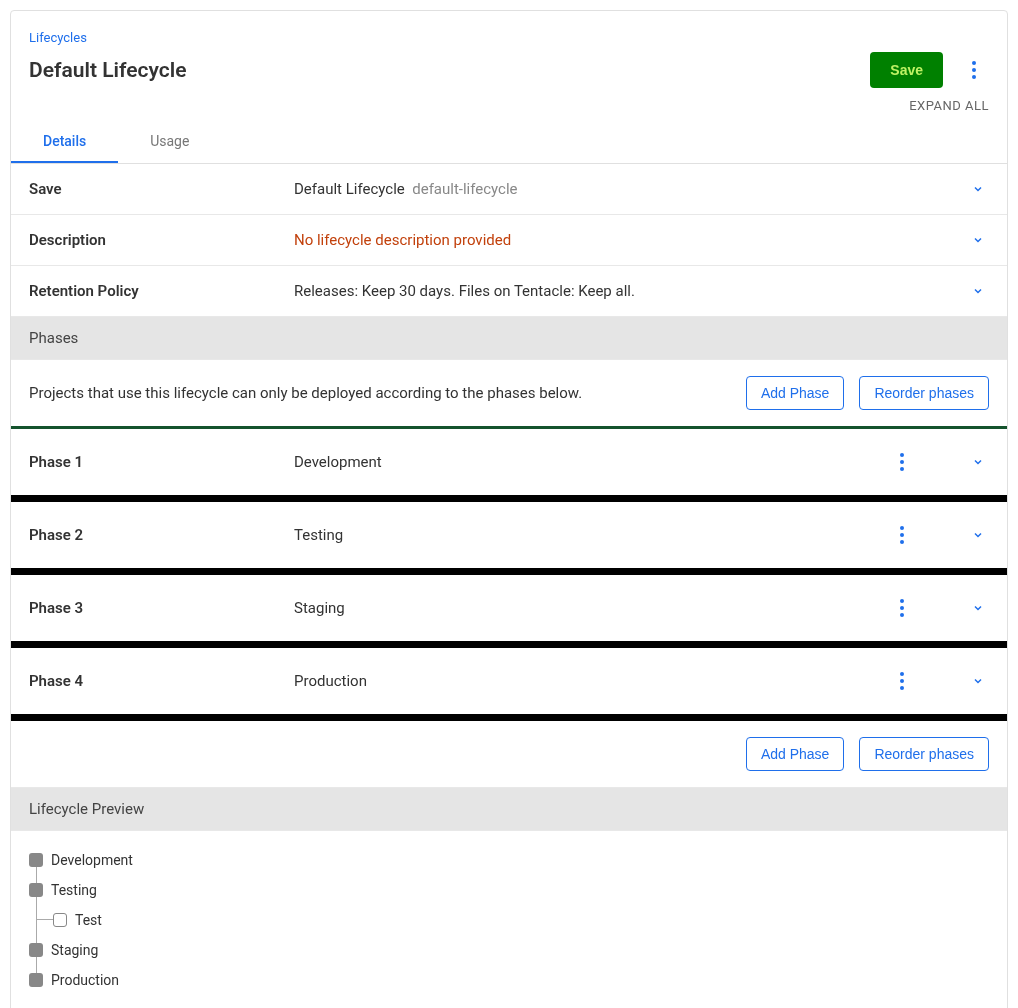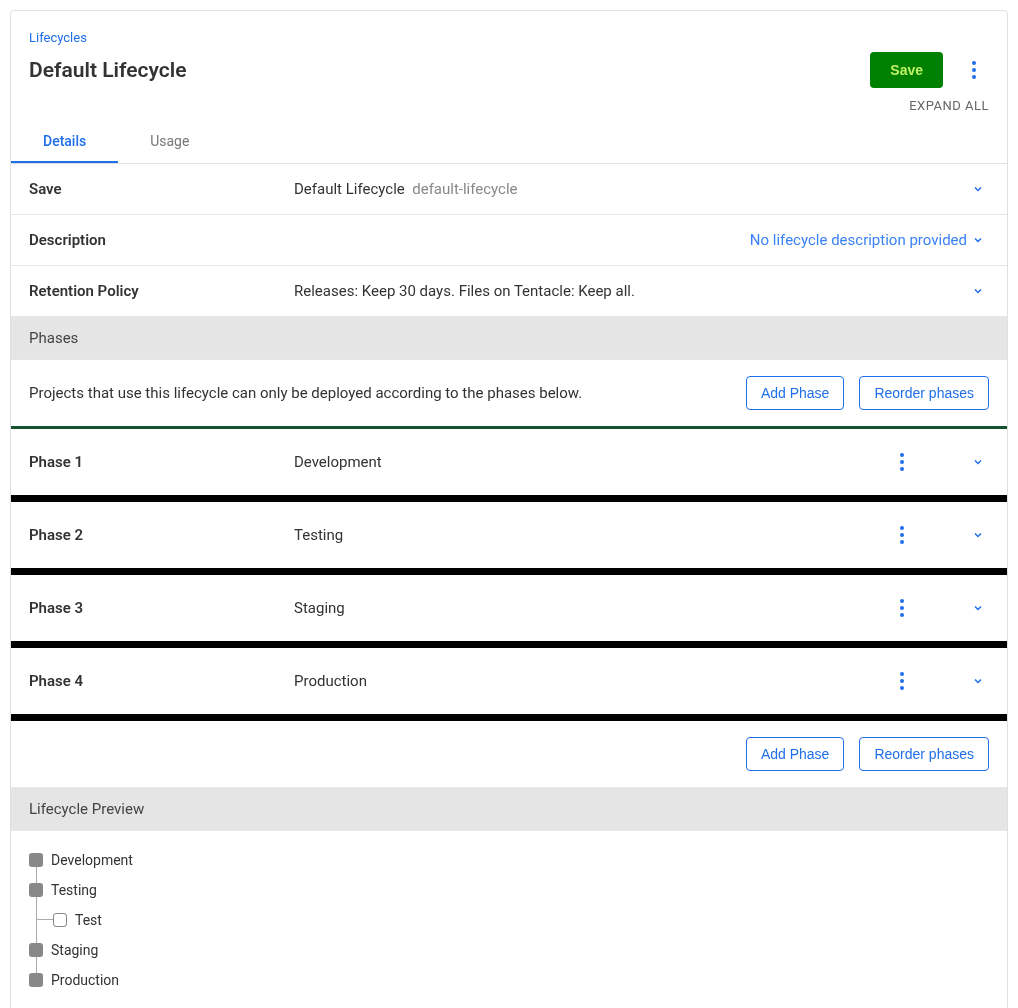--- a/index.html
+++ b/index.html
@@ -272,21 +272,21 @@
     </div>
     <div class="chevron">
       <svg viewBox="0 0 24 24" fill="none" stroke="#1f6feb" stroke-width="3">
           <polyline points="6 9 12 15 18 9"></polyline>
         </svg>
     </div>
   </div>
 
   <div class="row">
     <div class="row-label">Description</div>
-    <div class="row-value muted" style="color:#3b82f6;text-align:right;">No lifecycle description provided</div>
+    <div class="row-value muted" style="color:#c2410c;">No lifecycle description provided</div>
     <div class="chevron">
       <svg viewBox="0 0 24 24" fill="none" stroke="#1f6feb" stroke-width="3">
           <polyline points="6 9 12 15 18 9"></polyline>
         </svg>
     </div>
   </div>
 
   <div class="row">
     <div class="row-label">Retention Policy</div>
     <div class="row-value">Releases: Keep 30 days. Files on Tentacle: Keep all.</div>

